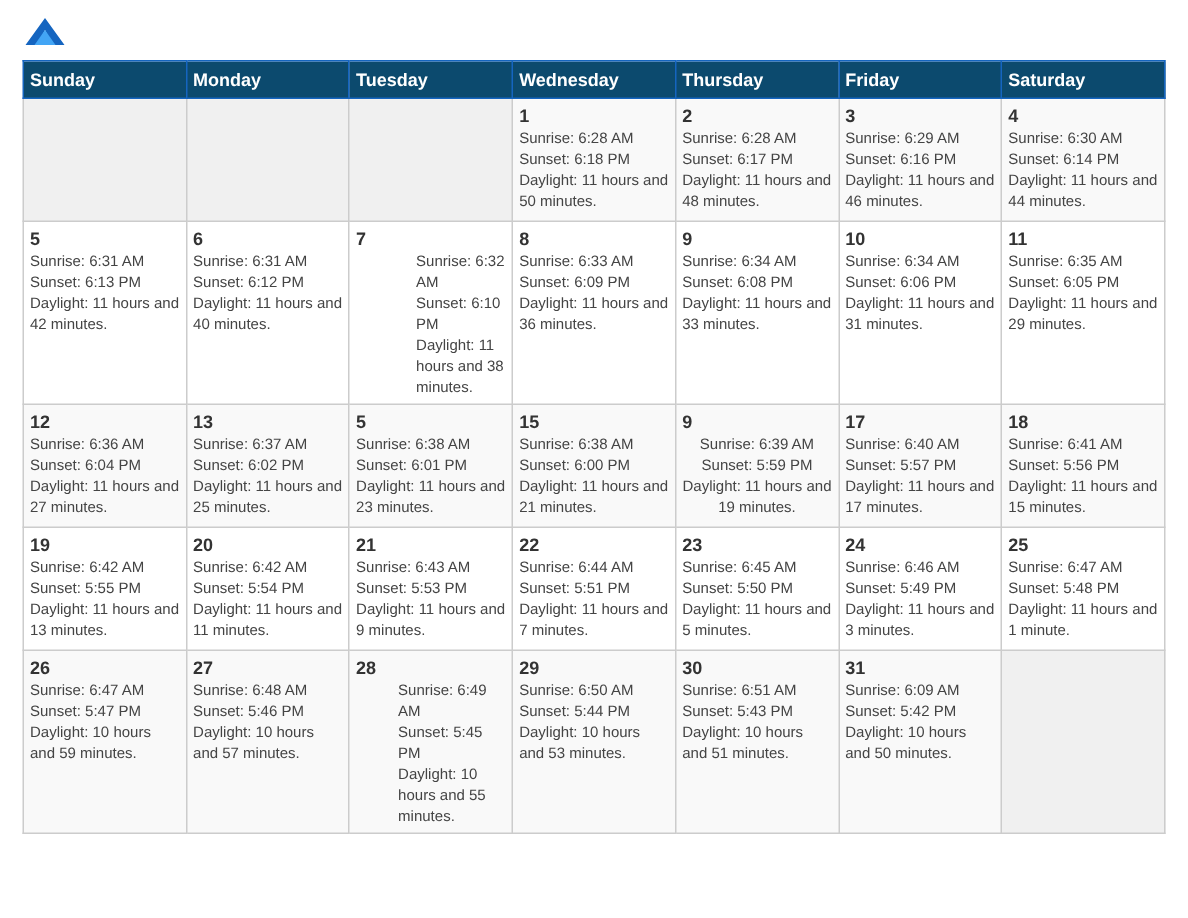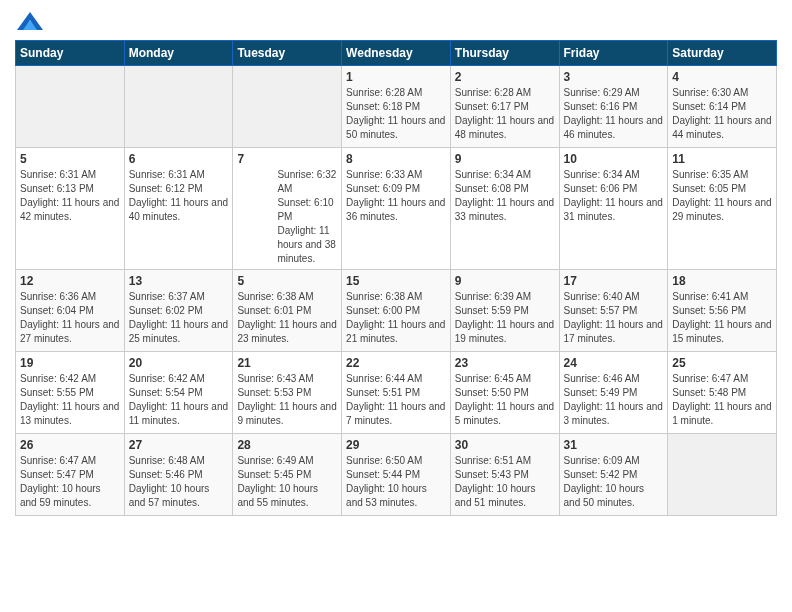--- a/index.html
+++ b/index.html
@@ -220,21 +220,21 @@
 Daylight: 11 hours and 23 minutes.</div>
           </td>
           <td>
             <span class="day-number">15</span>
             <div class="day-info" style="white-space: pre-line;">Sunrise: 6:38 AM
 Sunset: 6:00 PM
 Daylight: 11 hours and 21 minutes.</div>
           </td>
           <td>
             <span class="day-number">9</span>
-            <div class="day-info" style="white-space: pre-line;">Sunrise: 6:39 AM
+            <div class="day-info" style="white-space: pre-line; text-align: center;">Sunrise: 6:39 AM
 Sunset: 5:59 PM
 Daylight: 11 hours and 19 minutes.</div>
           </td>
           <td>
             <span class="day-number">17</span>
             <div class="day-info" style="white-space: pre-line;">Sunrise: 6:40 AM
 Sunset: 5:57 PM
 Daylight: 11 hours and 17 minutes.</div>
           </td>
           <td>
@@ -296,21 +296,21 @@
 Daylight: 10 hours and 59 minutes.</div>
           </td>
           <td>
             <span class="day-number">27</span>
             <div class="day-info" style="white-space: pre-line;">Sunrise: 6:48 AM
 Sunset: 5:46 PM
 Daylight: 10 hours and 57 minutes.</div>
           </td>
           <td>
             <span class="day-number">28</span>
-            <div class="day-info" style="white-space: pre-line;">Sunrise: 6:49 AM
+            <div class="day-info" style="white-space: pre-line; margin-left: 28px;">Sunrise: 6:49 AM
 Sunset: 5:45 PM
 Daylight: 10 hours and 55 minutes.</div>
           </td>
           <td>
             <span class="day-number">29</span>
             <div class="day-info" style="white-space: pre-line;">Sunrise: 6:50 AM
 Sunset: 5:44 PM
 Daylight: 10 hours and 53 minutes.</div>
           </td>
           <td>

